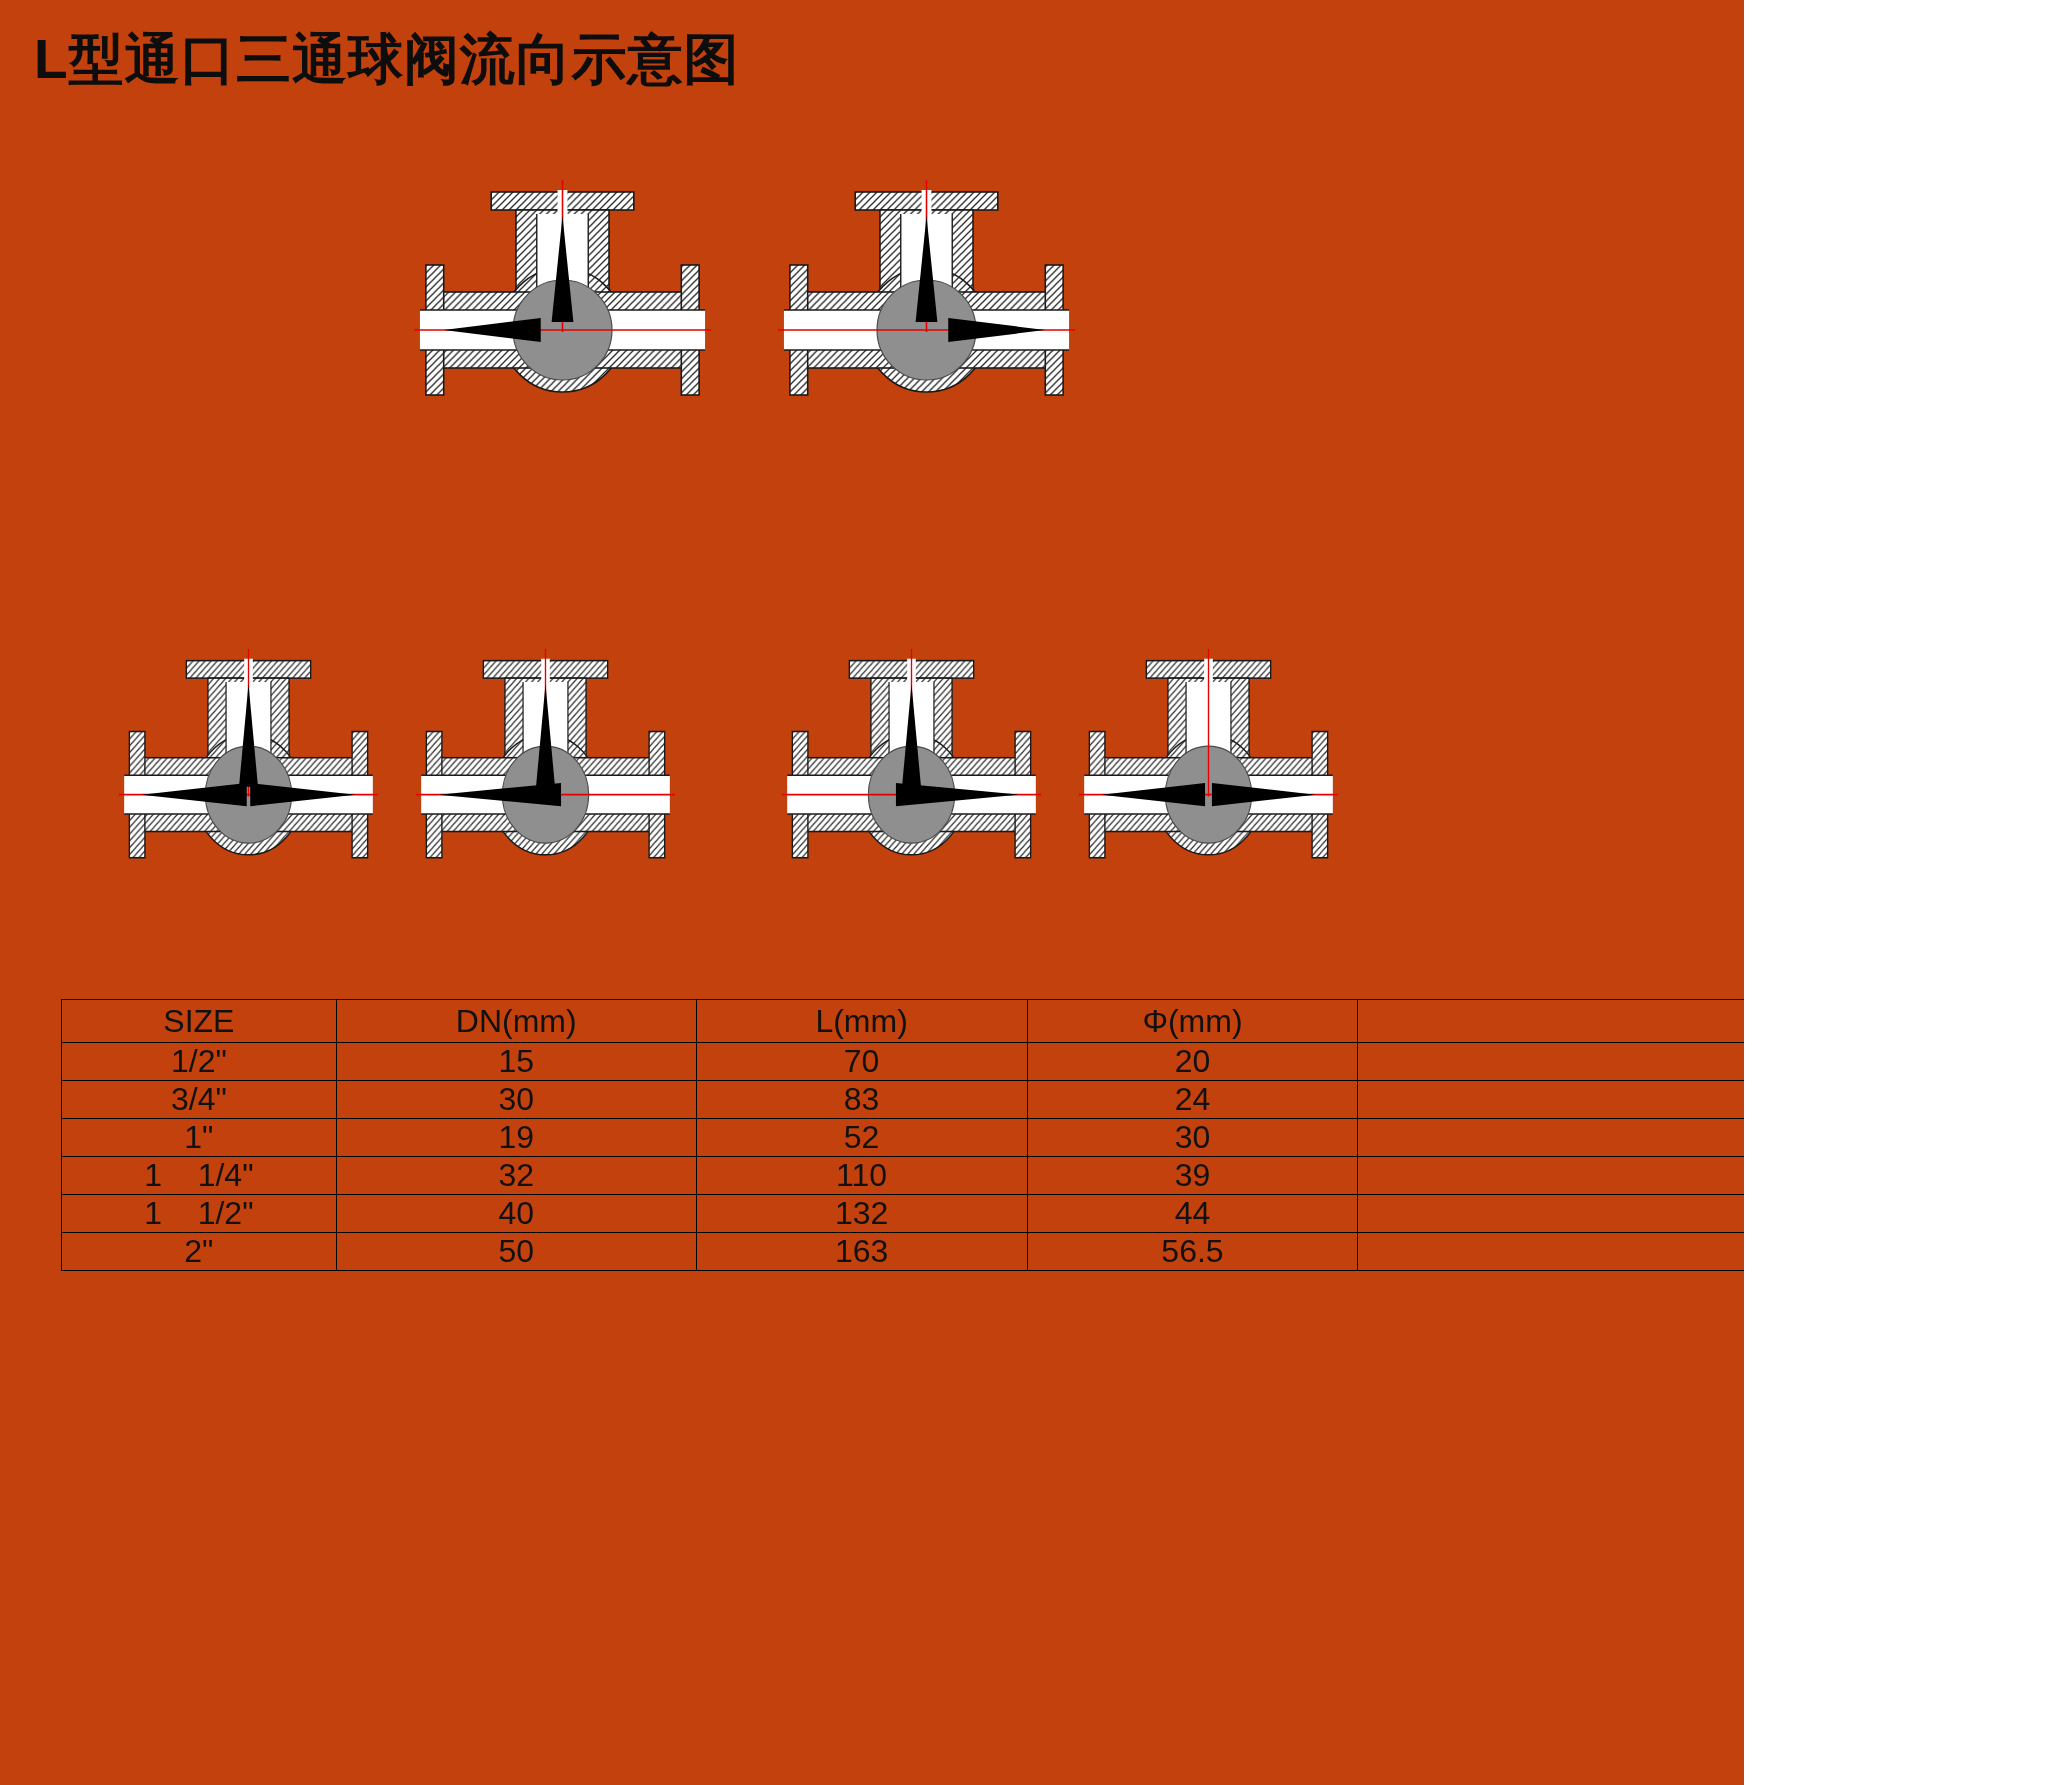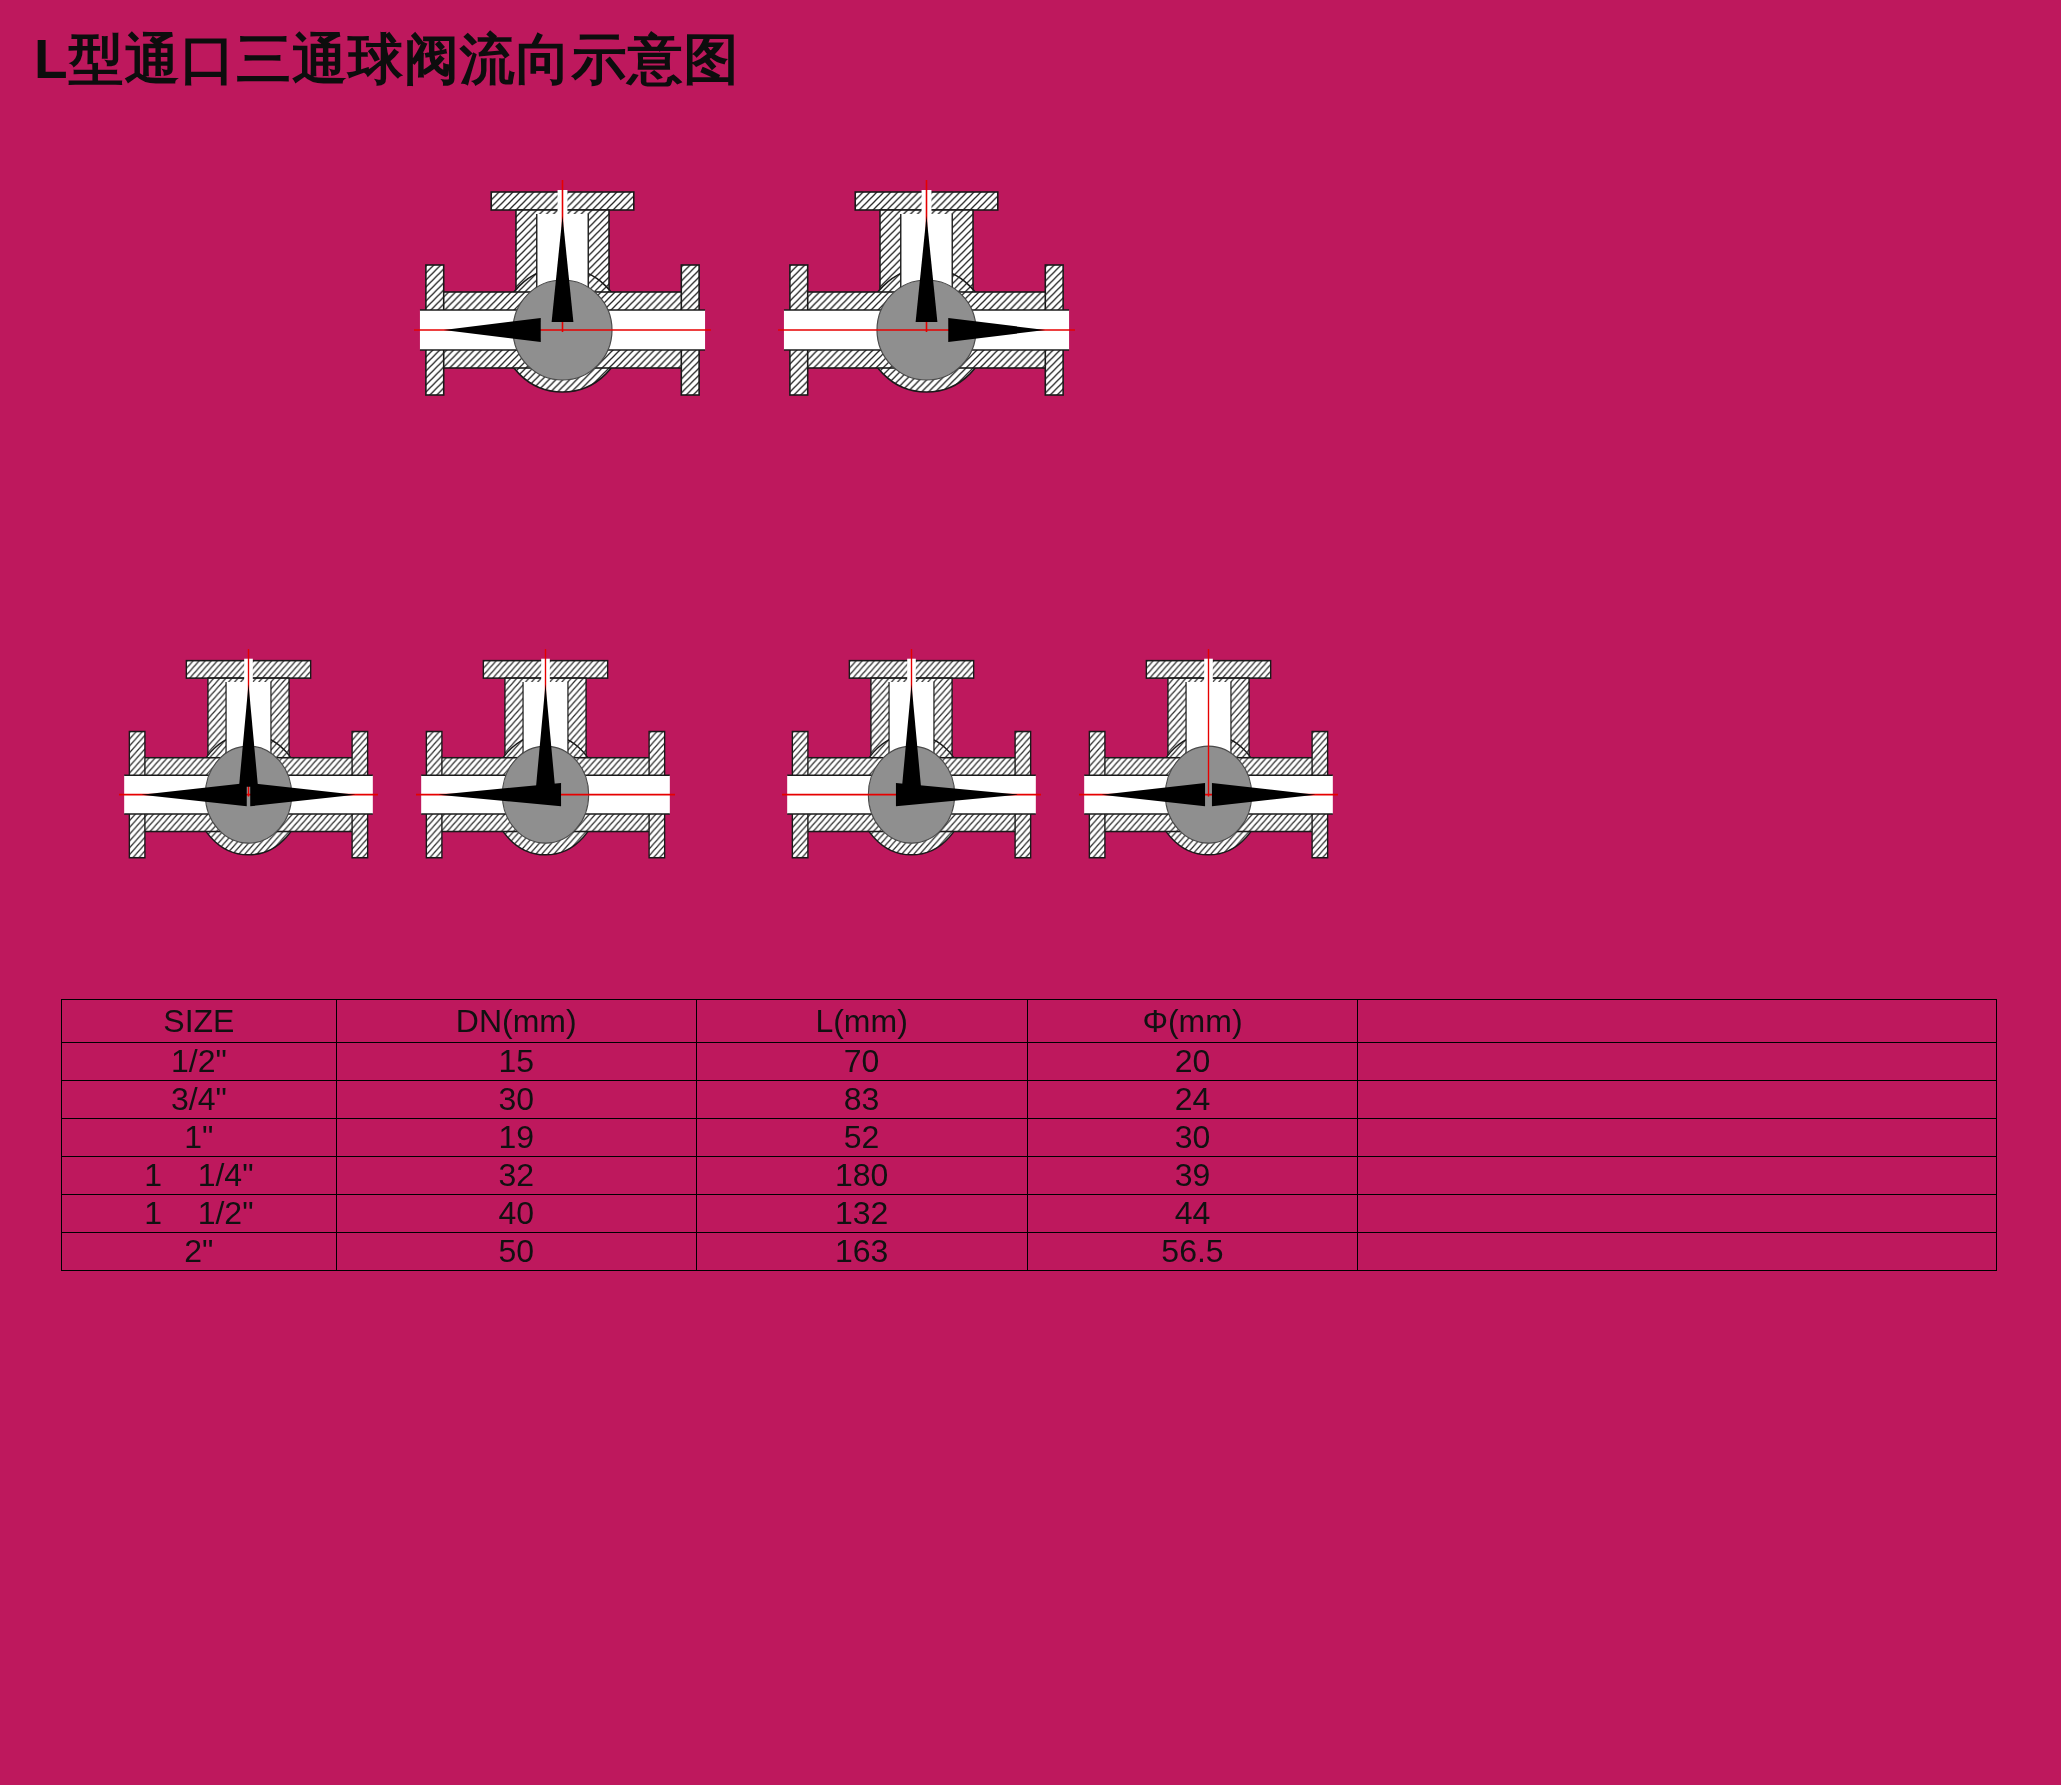--- a/index.html
+++ b/index.html
@@ -1,17 +1,17 @@
 <!DOCTYPE html>
 <html style="font-size:15px"><head>
 <meta charset="utf-8">
 <style>
   html,body{margin:0;padding:0;background:#ffffff;}
   body{font-family:"Liberation Sans", sans-serif;color:#111;}
-  .page{position:relative;width:2061px;height:1786px;background:#be185d;overflow:hidden;}
+  .page{position:relative;width:1744px;height:1786px;background:#c2410c;overflow:hidden;}
 
   .section-title{
     position:absolute;
     font-size:55px;
     font-weight:700;
     letter-spacing:0.9px;
     color:#0d0d0d;
     white-space:nowrap;
   }
   .title-l{left:34px;top:23px;}
@@ -273,21 +273,21 @@
         <tr>
           <td>1"</td>
           <td>19</td>
           <td>52</td>
           <td>30</td>
           <td></td>
         </tr>
         <tr>
           <td>1    1/4"</td>
           <td>32</td>
-          <td>180</td>
+          <td>110</td>
           <td>39</td>
           <td></td>
         </tr>
         <tr>
           <td>1    1/2"</td>
           <td>40</td>
           <td>132</td>
           <td>44</td>
           <td></td>
         </tr>

